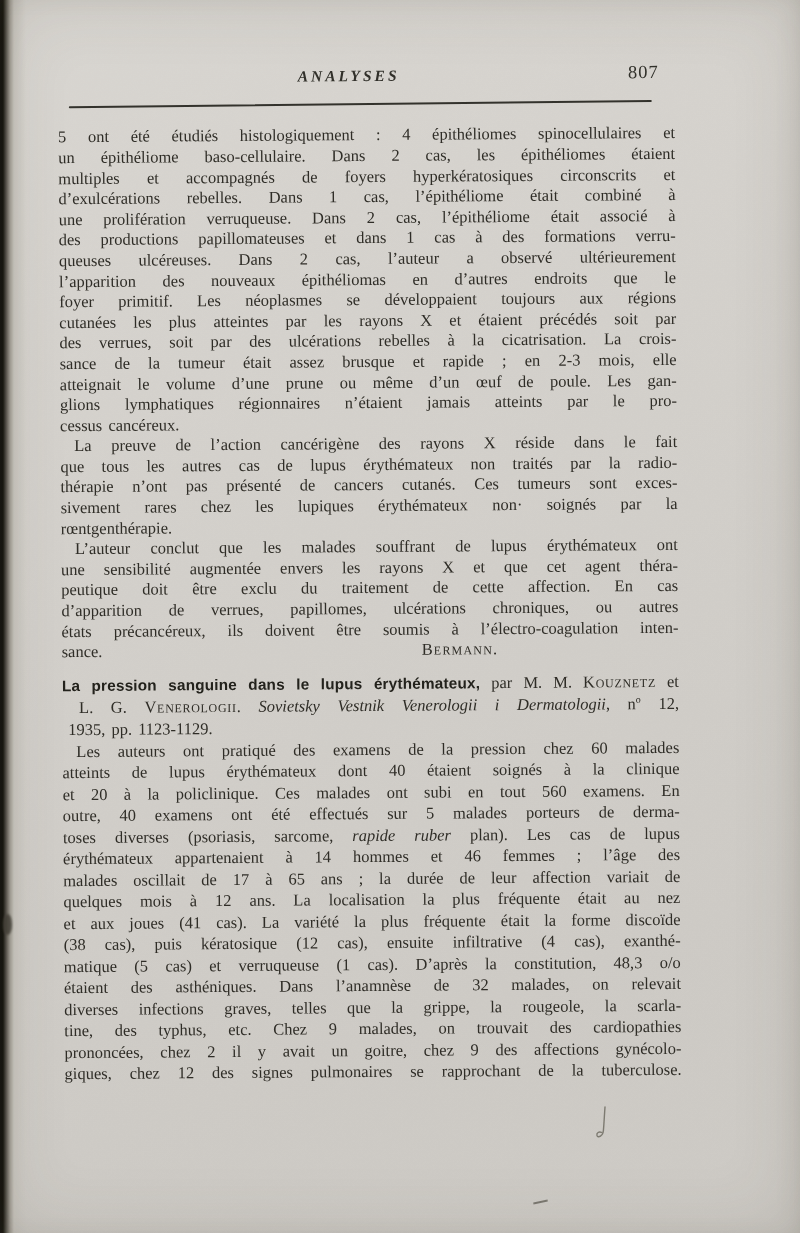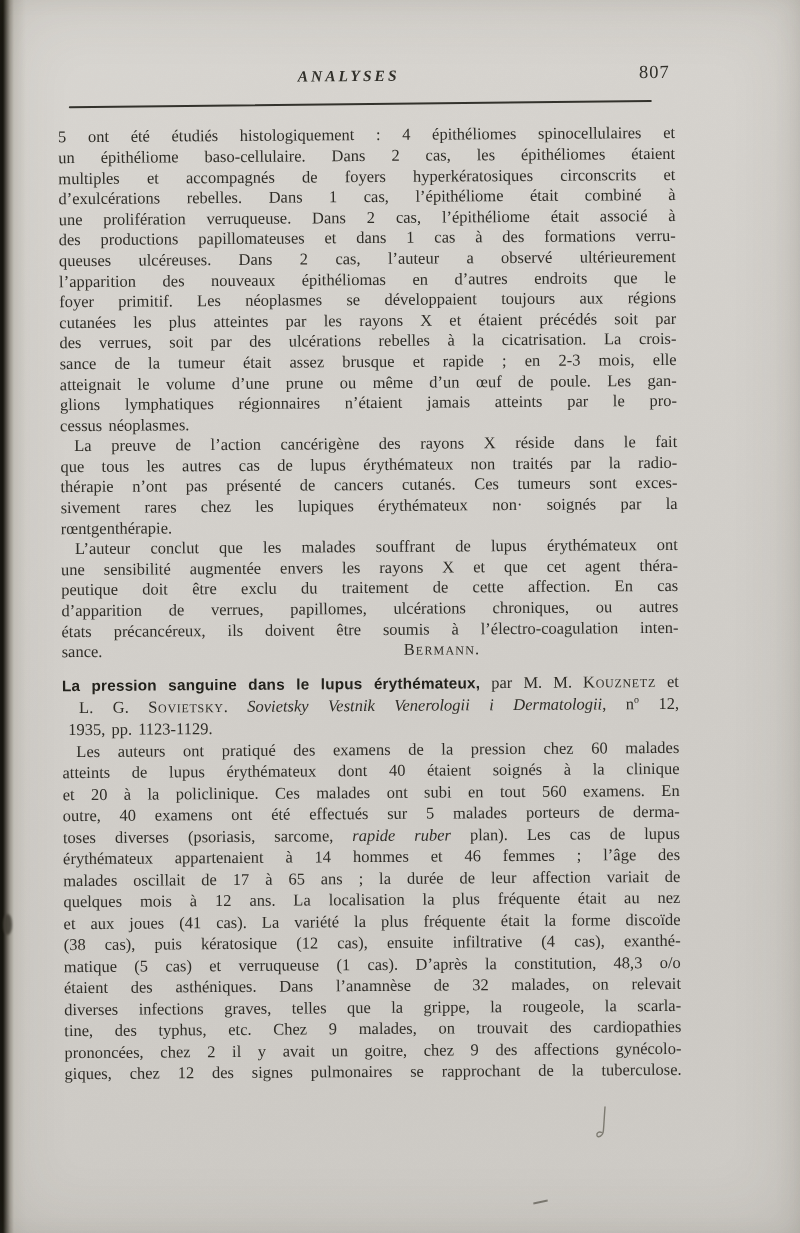--- a/index.html
+++ b/index.html
@@ -34,21 +34,21 @@
   }
   .pg-header { position: relative; height: 30px; }
   .pg-title {
     position: absolute; left: 0; top: 7px; width: 582px;
     text-align: center;
     font-style: italic; font-weight: bold;
     font-size: 15.5px; letter-spacing: 3px;
     color: #31302a;
   }
   .pg-number {
-    position: absolute; right: 5px; top: 4px;
+    position: absolute; right: 16px; top: 4px;
     font-size: 18.5px; letter-spacing: 1px; color: #31302a; margin-left: 39px;
   }
   .header-rule {
     margin-left: 11px; margin-top: 13px;
     width: 583px; height: 2.4px;
     background: #33322c; border-radius: 1px;
     transform: rotate(-0.22deg);
   }
   .text-block { margin-top: 20px; font-size: 16.5px; }
   .para { margin: 0; }
@@ -69,21 +69,21 @@
   .para.heading .line:nth-child(3) { padding-left: 6px; }
   .bsans {
     font-family: "Liberation Sans", sans-serif;
     font-weight: bold; font-size: 15.3px; color: #23221c;
     letter-spacing: 0.2px;
   }
   .sc { font-variant: small-caps; letter-spacing: 0.7px; }
   .it { font-style: italic; }
   .sup { vertical-align: super; font-size: 10px; line-height: 0; }
   .sig {
-    position: absolute; left: 342px;
+    position: absolute; left: 360px;
     font-variant: small-caps; letter-spacing: 1.2px;
   }
   .ink-blot {
     position: absolute; left: 3px; top: 914px;
     width: 9px; height: 21px; border-radius: 50%;
     background: #45423a; filter: blur(1px); opacity: 0.85;
   }
   .pen-mark-d { position: absolute; left: 593px; top: 1105px; }
   .pen-dash {
     position: absolute; left: 533px; top: 1201px;
@@ -129,40 +129,40 @@
           <div class="line"><span>une prolifération verruqueuse. Dans 2 cas, l’épithéliome était associé à</span></div>
           <div class="line"><span>des productions papillomateuses et dans 1 cas à des formations verru-</span></div>
           <div class="line"><span>queuses ulcéreuses. Dans 2 cas, l’auteur a observé ultérieurement</span></div>
           <div class="line"><span>l’apparition des nouveaux épithéliomas en d’autres endroits que le</span></div>
           <div class="line"><span>foyer primitif. Les néoplasmes se développaient toujours aux régions</span></div>
           <div class="line"><span>cutanées les plus atteintes par les rayons X et étaient précédés soit par</span></div>
           <div class="line"><span>des verrues, soit par des ulcérations rebelles à la cicatrisation. La crois-</span></div>
           <div class="line"><span>sance de la tumeur était assez brusque et rapide ; en 2-3 mois, elle</span></div>
           <div class="line"><span>atteignait le volume d’une prune ou même d’un œuf de poule. Les gan-</span></div>
           <div class="line"><span>glions lymphatiques régionnaires n’étaient jamais atteints par le pro-</span></div>
-          <div class="line endline"><span>cessus néoplasmes.</span></div>
+          <div class="line endline"><span>cessus cancéreux.</span></div>
         </div>
         <div class="para indent">
           <div class="line"><span>La preuve de l’action cancérigène des rayons X réside dans le fait</span></div>
           <div class="line"><span>que tous les autres cas de lupus érythémateux non traités par la radio-</span></div>
           <div class="line"><span>thérapie n’ont pas présenté de cancers cutanés. Ces tumeurs sont exces-</span></div>
           <div class="line"><span>sivement rares chez les lupiques érythémateux non· soignés par la</span></div>
           <div class="line endline"><span>rœntgenthérapie.</span></div>
         </div>
         <div class="para indent">
           <div class="line"><span>L’auteur conclut que les malades souffrant de lupus érythémateux ont</span></div>
           <div class="line"><span>une sensibilité augmentée envers les rayons X et que cet agent théra-</span></div>
           <div class="line"><span>peutique doit être exclu du traitement de cette affection. En cas</span></div>
           <div class="line"><span>d’apparition de verrues, papillomes, ulcérations chroniques, ou autres</span></div>
           <div class="line"><span>états précancéreux, ils doivent être soumis à l’électro-coagulation inten-</span></div>
           <div class="line endline"><span>sance.</span><span class="sig">Bermann.</span></div>
         </div>
         <div class="para heading">
           <div class="line"><span class="bsans">La pression sanguine dans le lupus érythémateux,</span><span> par M. M. </span><span class="sc">Kouznetz</span><span> et</span></div>
-          <div class="line"><span>L. G. </span><span class="sc">Sovietsky</span><span>. </span><span class="it">Sovietsky Vestnik Venerologii i Dermatologii</span><span>, n</span><span class="sup">o</span><span> 12,</span></div>
+          <div class="line"><span>L. G. </span><span class="sc">Venerologii</span><span>. </span><span class="it">Sovietsky Vestnik Venerologii i Dermatologii</span><span>, n</span><span class="sup">o</span><span> 12,</span></div>
           <div class="line endline"><span>1935, pp. 1123-1129.</span></div>
         </div>
         <div class="para pitch-wide indent">
           <div class="line"><span>Les auteurs ont pratiqué des examens de la pression chez 60 malades</span></div>
           <div class="line"><span>atteints de lupus érythémateux dont 40 étaient soignés à la clinique</span></div>
           <div class="line"><span>et 20 à la policlinique. Ces malades ont subi en tout 560 examens. En</span></div>
           <div class="line"><span>outre, 40 examens ont été effectués sur 5 malades porteurs de derma-</span></div>
           <div class="line"><span>toses diverses (psoriasis, sarcome, </span><span class="it">rapide ruber</span><span> plan). Les cas de lupus</span></div>
           <div class="line"><span>érythémateux appartenaient à 14 hommes et 46 femmes ; l’âge des</span></div>
           <div class="line"><span>malades oscillait de 17 à 65 ans ; la durée de leur affection variait de</span></div>

